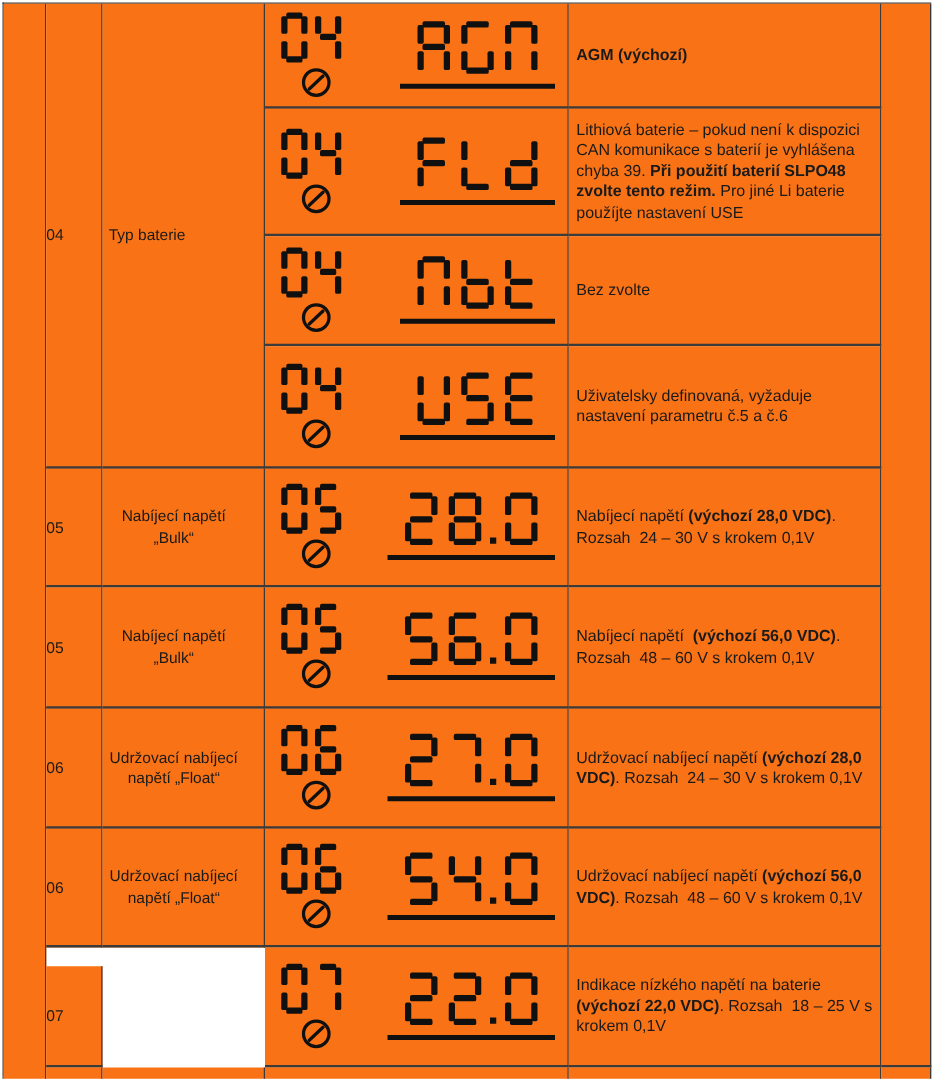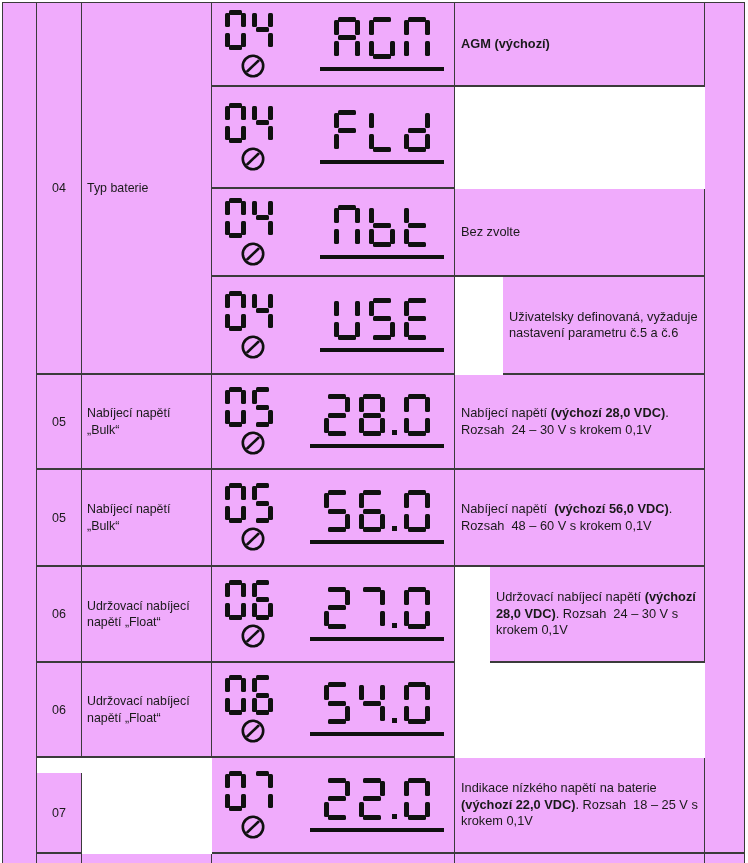--- a/index.html
+++ b/index.html
@@ -15,28 +15,28 @@
     grid-template-columns:34px 45px 130px 243px 250px 40px;
     grid-template-rows:84px 102px 88px 98px 95px 97px 96px 95px 96px 9px;
     border-left:1px solid #3b3b3b;
     border-top:1px solid #3b3b3b;
     background:#ffffff;
   }
   .cell{
     box-sizing:border-box;
     border-right:1px solid #3b3b3b;
     border-bottom:2px solid #3b3b3b;
-    background:#f0abfc;
+    background:#f97316;
     overflow:hidden;
   }
   .cell.no-bottom{border-bottom:none;}
-  .cell-code{display:flex;align-items:center;justify-content:center;
+  .cell-code{display:flex;align-items:center;justify-content:flex-start;
     font-size:12.5px;}
   .cell-name{display:flex;align-items:center;padding:2px 20px 2px 5px;
-    font-size:12.4px;line-height:16.5px;}
+    font-size:12.4px;line-height:16.5px;text-align:center;}
   .cell-desc{display:flex;align-items:center;padding:2px 2px 2px 6px;
     font-size:12.8px;line-height:16.5px;}
   .desc-text{white-space:pre-wrap;}
   .desc-text b{font-weight:700;}
   .cell-lcd{display:flex;align-items:center;}
   .lcd{display:flex;width:100%;justify-content:space-between;
     align-items:flex-start;padding:0 0 0 13px;box-sizing:border-box;}
   .lcd-left{display:flex;flex-direction:column;align-items:center;}
   .lcd-right{display:flex;flex-direction:column;align-items:center;
     margin-right:24px;margin-top:7px;}
@@ -172,20 +172,23 @@
                 <div class="sg sg-c"></div>
                 <div class="sg sg-d"></div>
                 <div class="sg sg-e"></div>
                 <div class="sg sg-g"></div>
               </div>
             </div>
         <div class="lcd-underline"></div>
       </div>
     </div>
   </div>
+  <div class="cell cell-desc" style="grid-area: 2 / 5;">
+    <div class="desc-text"><span>Lithiová baterie – pokud není k dispozici CAN komunikace s baterií je vyhlášena chyba 39. </span><b>Při použití baterií SLPO48 zvolte tento režim.</b><span> Pro jiné Li baterie použíjte nastavení USE</span></div>
+  </div>
 
   <div class="cell cell-lcd" style="grid-area: 3 / 4;">
     <div class="lcd">
       <div class="lcd-left">
         <div class="seg-row seg-digits">
               <div class="seg-char dchar">
                 <div class="sg sg-a"></div>
                 <div class="sg sg-b"></div>
                 <div class="sg sg-c"></div>
                 <div class="sg sg-d"></div>
@@ -280,21 +283,21 @@
                 <div class="sg sg-d"></div>
                 <div class="sg sg-e"></div>
                 <div class="sg sg-f"></div>
                 <div class="sg sg-g"></div>
               </div>
             </div>
         <div class="lcd-underline"></div>
       </div>
     </div>
   </div>
-  <div class="cell cell-desc" style="grid-area: 4 / 5; margin-left: 48px;">
+  <div class="cell cell-desc" style="grid-area: 4 / 5;">
     <div class="desc-text"><span>Uživatelsky definovaná, vyžaduje nastavení parametru č.5 a č.6</span></div>
   </div>
 
   <div class="cell cell-code" style="grid-area: 5 / 2 / 6;">
     <span>05</span>
   </div>
   <div class="cell cell-name" style="grid-area: 5 / 3 / 6;">
     <span>Nabíjecí napětí „Bulk“</span>
   </div>
 
@@ -480,21 +483,21 @@
                 <div class="sg sg-c"></div>
                 <div class="sg sg-d"></div>
                 <div class="sg sg-e"></div>
                 <div class="sg sg-f"></div>
               </div>
             </div>
         <div class="lcd-underline"></div>
       </div>
     </div>
   </div>
-  <div class="cell cell-desc" style="grid-area: 7 / 5; margin-left: 35px;">
+  <div class="cell cell-desc" style="grid-area: 7 / 5;">
     <div class="desc-text"><span>Udržovací nabíjecí napětí </span><b>(výchozí 28,0 VDC)</b><span>. Rozsah  24 – 30 V s krokem 0,1V</span></div>
   </div>
 
   <div class="cell cell-code" style="grid-area: 8 / 2 / 9;">
     <span>06</span>
   </div>
   <div class="cell cell-name" style="grid-area: 8 / 3 / 9;">
     <span>Udržovací nabíjecí napětí „Float“</span>
   </div>
 
@@ -545,20 +548,23 @@
                 <div class="sg sg-b"></div>
                 <div class="sg sg-c"></div>
                 <div class="sg sg-d"></div>
                 <div class="sg sg-e"></div>
                 <div class="sg sg-f"></div>
               </div>
             </div>
         <div class="lcd-underline"></div>
       </div>
     </div>
+  </div>
+  <div class="cell cell-desc" style="grid-area: 8 / 5;">
+    <div class="desc-text"><span>Udržovací nabíjecí napětí </span><b>(výchozí 56,0 VDC)</b><span>. Rozsah  48 – 60 V s krokem 0,1V</span></div>
   </div>
 
   <div class="cell cell-code" style="grid-area: 9 / 2 / 10; margin-top: 15px;">
     <span>07</span>
   </div>
 
   <div class="cell cell-lcd" style="grid-area: 9 / 4;">
     <div class="lcd">
       <div class="lcd-left">
         <div class="seg-row seg-digits">

